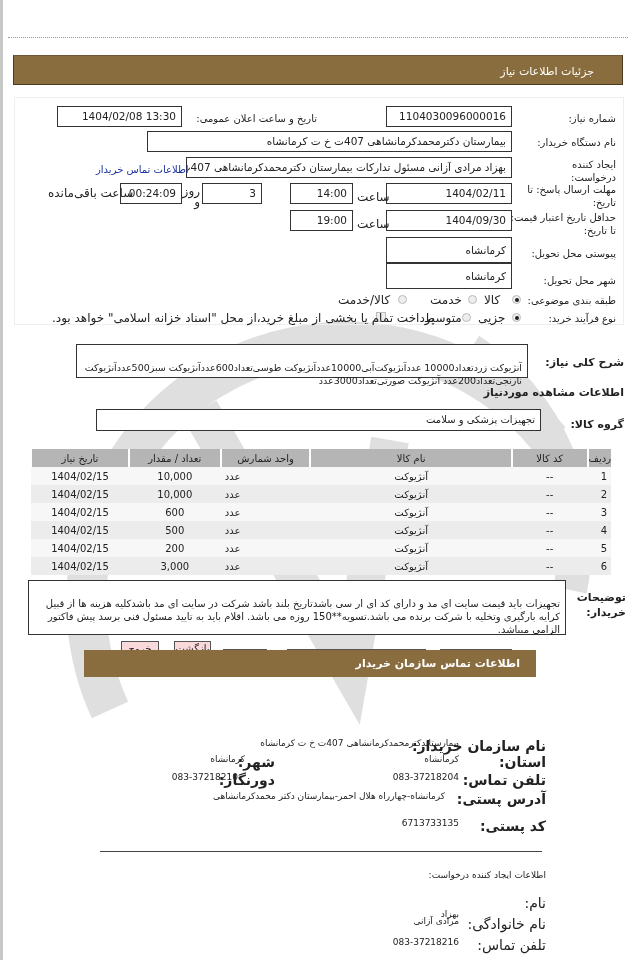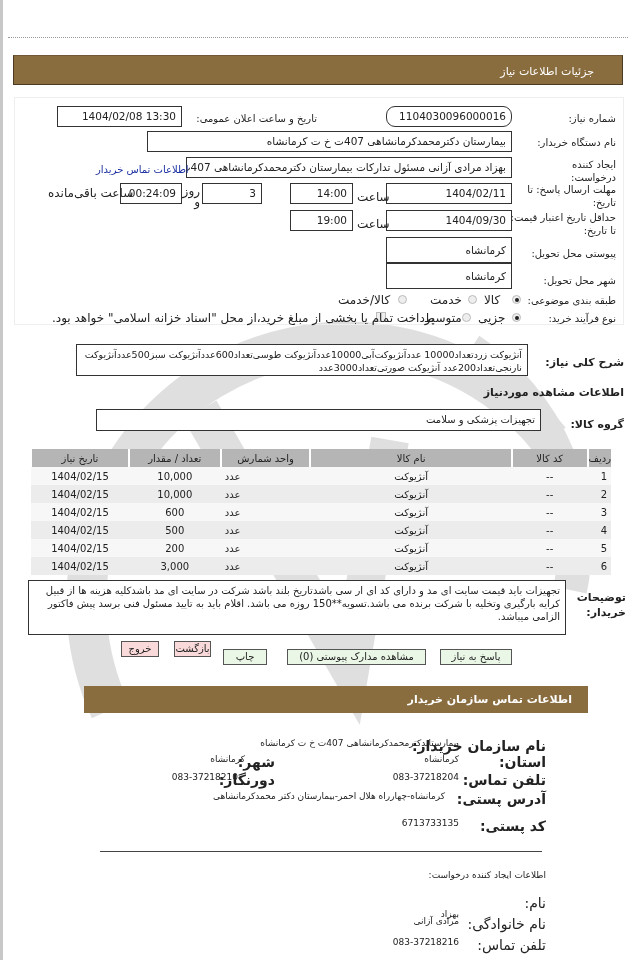--- a/index.html
+++ b/index.html
@@ -13,30 +13,30 @@
   .panel { position: absolute; left: 14px; top: 97px; width: 610px; height: 228px; border: 1px solid #eee; }
   .lbl { position: absolute; font-size: 10px; color: #222; text-align: right; direction: rtl; line-height: 13px; }
   .box { position: absolute; border: 1px solid #333; background: #fff; font-size: 10.5px; height: 21px; line-height: 19px; padding: 0 5px; direction: rtl; white-space: nowrap; overflow: hidden; }
   .box.ltr { direction: ltr; text-align: right; }
   .link { position: absolute; color: #1a2fa0; font-size: 10px; direction: rtl; }
   .radio { position: absolute; width: 9px; height: 9px; border-radius: 50%; border: 1px solid #bbb; background: #eee; }
   .radio.on::after { content: ""; position: absolute; left: 2px; top: 2px; width: 4px; height: 4px; border-radius: 50%; background: #222; }
   .check { position: absolute; width: 10px; height: 10px; border: 1px solid #bbb; background: #eee; }
   .rtxt { position: absolute; font-size: 12px; direction: rtl; white-space: nowrap; }
   .bold { font-weight: bold; }
-  .desc-box { position: absolute; border: 1px solid #333; background: #fff; font-size: 10px; line-height: 13px; padding: 3px 5px; direction: rtl; text-align: right; }
+  .desc-box { position: absolute; border: 1px solid #333; background: #fff; font-size: 10px; line-height: 13px; padding: 16px 5px; direction: rtl; text-align: right; }
   table.items { position: absolute; left: 30px; top: 449px; width: 581px; border-collapse: collapse; font-size: 10px; direction: rtl; }
   table.items th { background: #b5b5b5; color: #222; font-weight: normal; height: 18px; border-left: 2px solid #fff; }
   table.items td { height: 18px; padding: 0 4px; }
   table.items tr:nth-child(odd) td { background: #f7f7f7; }
   table.items tr:nth-child(even) td { background: #ececec; }
   .btn { position: absolute; height: 16px; border: 1px solid #555; font-size: 10px; text-align: center; line-height: 14px; direction: rtl; }
   .btn.green { background: #eaf7e6; margin-top: 8px; }
   .btn.pink { background: #f9d9d9; }
-  .contact-bar { position: absolute; left: 84px; top: 686px; width: 504px; height: 27px; background: #8a6d3f; }
+  .contact-bar { position: absolute; left: 84px; top: 650px; width: 452px; height: 27px; background: #8a6d3f; }
   .contact-title { position: absolute; right: 16px; top: 7px; color: #fff; font-size: 11px; font-weight: bold; direction: rtl; }
   .c-lbl { position: absolute; font-size: 14px; font-weight: bold; direction: rtl; text-align: right; white-space: nowrap; }
   .c-val { position: absolute; font-size: 9px; direction: rtl; text-align: right; white-space: nowrap; }
   .sep { position: absolute; left: 100px; width: 442px; top: 851px; border-top: 1px solid #444; }
   .watermark { position: absolute; left: 50px; top: 290px; width: 560px; height: 440px; pointer-events: none; opacity: 0.12; }
 </style>
 </head>
 <body>
 
 <div class="leftbar"></div>
@@ -48,21 +48,21 @@
   <path d="M420 60 A230 230 0 0 1 520 300" stroke="#000" stroke-width="34" fill="none"></path>
 </svg>
 
 <div class="header-bar full">
   <span class="header-title">جزئیات اطلاعات نیاز</span>
 </div>
 
 <div class="panel"></div>
 
 <span class="lbl" style="right:18px; top:112px;">شماره نیاز:</span>
-<div class="box ltr" style="left:386px; top:106px; width:126px;border-radius:9px;">1104030096000016</div>
+<div class="box ltr" style="left:386px; top:106px; width:126px;">1104030096000016</div>
 <span class="lbl" style="left:187px; top:112px; width:130px;">تاریخ و ساعت اعلان عمومی:</span>
 <div class="box ltr" style="left:57px; top:106px; width:125px;">1404/02/08 13:30</div>
 
 <span class="lbl" style="right:18px; top:136px;">نام دستگاه خریدار:</span>
 <div class="box" style="left:147px; top:131px; width:365px;">بیمارستان  دکترمحمدکرمانشاهی 407ت خ ت  کرمانشاه</div>
 
 <span class="lbl" style="right:18px; top:158px; width:80px;">ایجاد کننده درخواست:</span>
 <div class="box" style="left:186px; top:157px; width:326px;">بهزاد مرادی آزانی  مسئول تدارکات  بیمارستان  دکترمحمدکرمانشاهی 407ت خ ت</div>
 <span class="link" style="left:96px; top:164px;">اطلاعات تماس خریدار</span>
 

